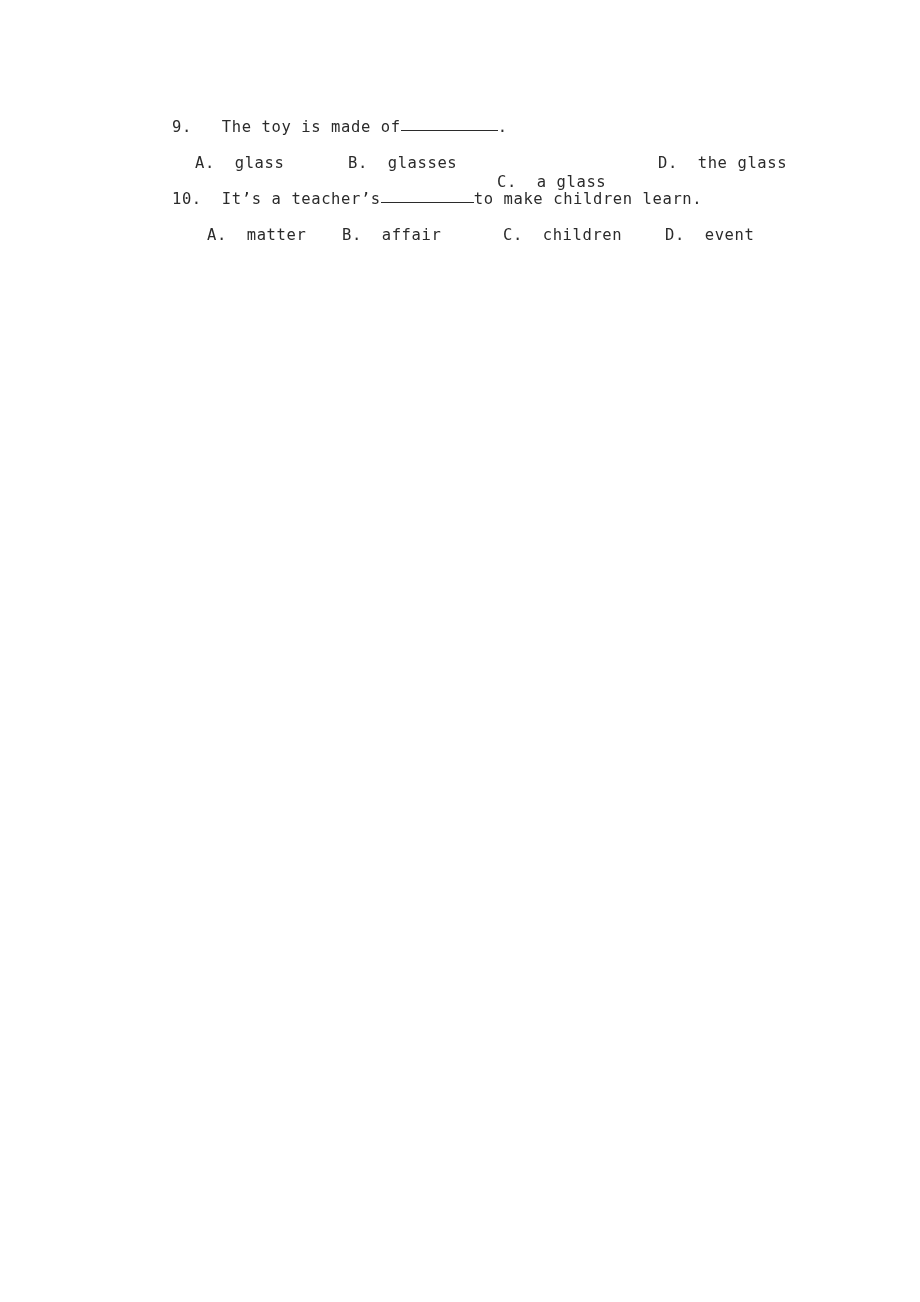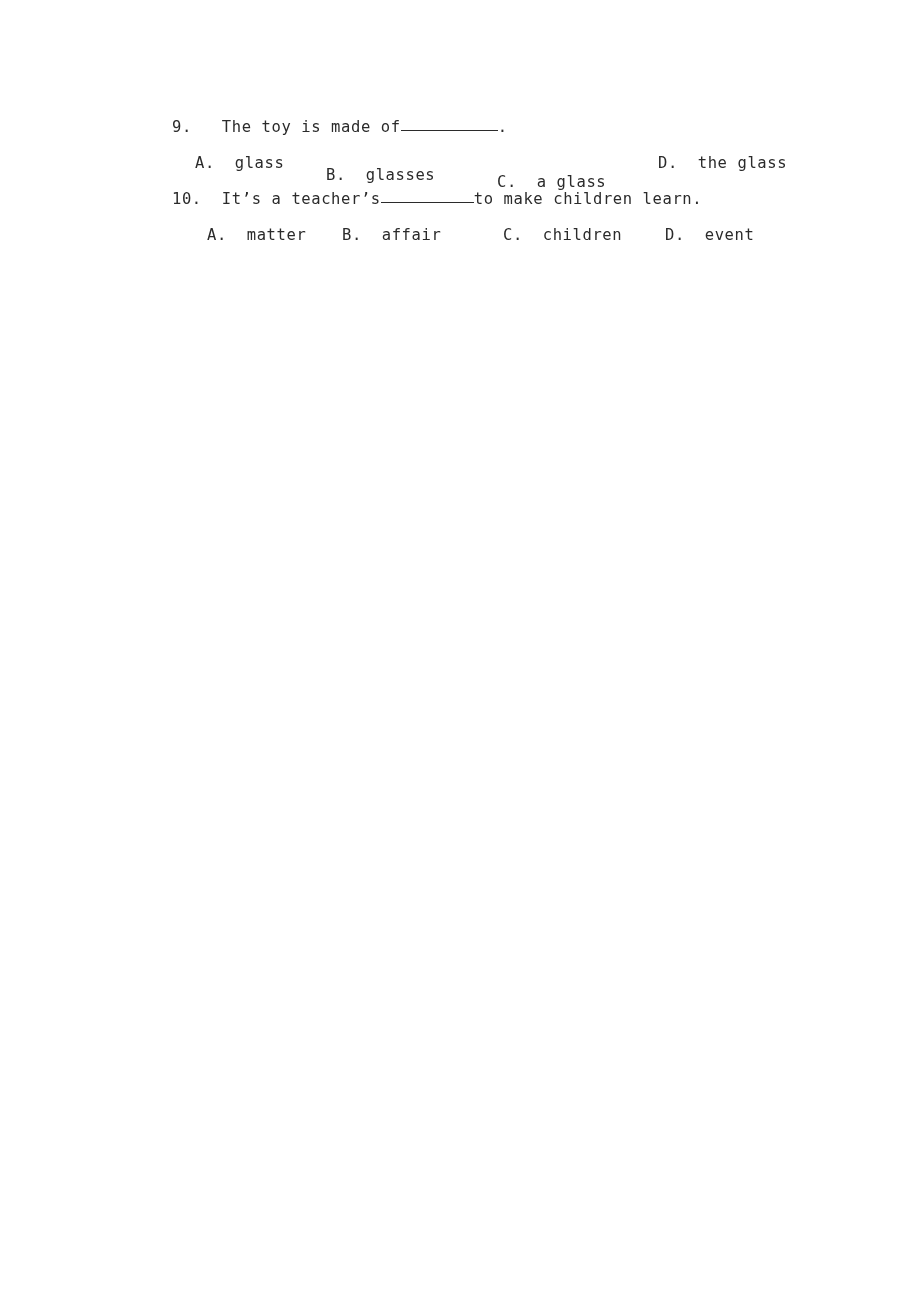--- a/index.html
+++ b/index.html
@@ -72,21 +72,21 @@
   }
 
   .option {
     position: absolute;
     top: 0;
     white-space: pre;
   }
 
   
   .opt-row-9  .col-a { left: 23px;  }
-  .opt-row-9  .col-b { left: 154px; margin-top: 12px; }
+  .opt-row-9  .col-b { left: 176px; }
   .opt-row-9  .col-c { left: 325px; margin-top: 19px; }
   .opt-row-9  .col-d { left: 486px; }
 
   .opt-row-10 .col-a { left: 23px; margin-left: 12px;  }
   .opt-row-10 .col-b { left: 170px; }
   .opt-row-10 .col-c { left: 331px; }
   .opt-row-10 .col-d { left: 493px; }
 
   .opt-letter { white-space: pre; }
   .opt-text   { white-space: pre; }

